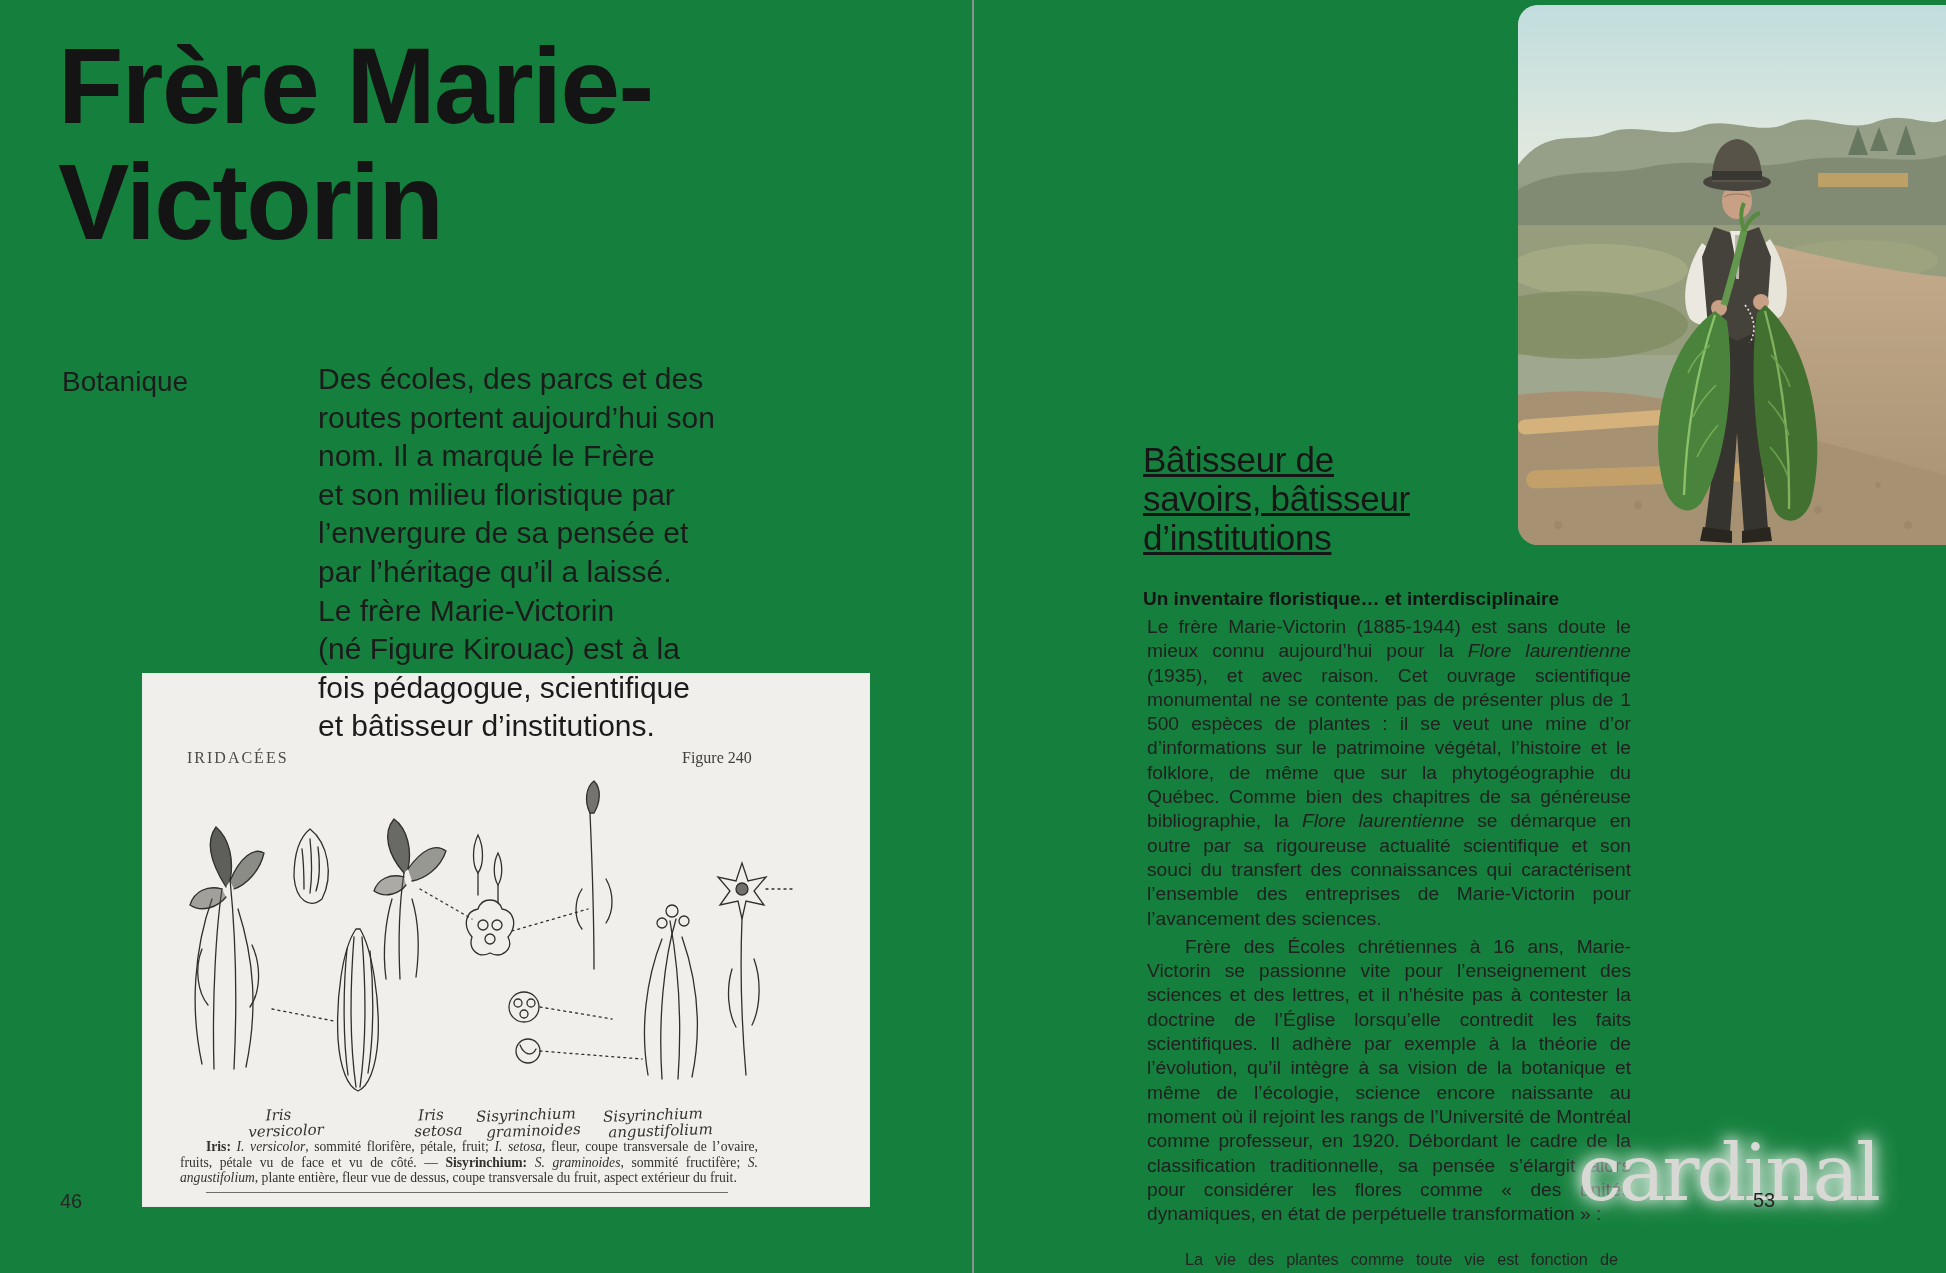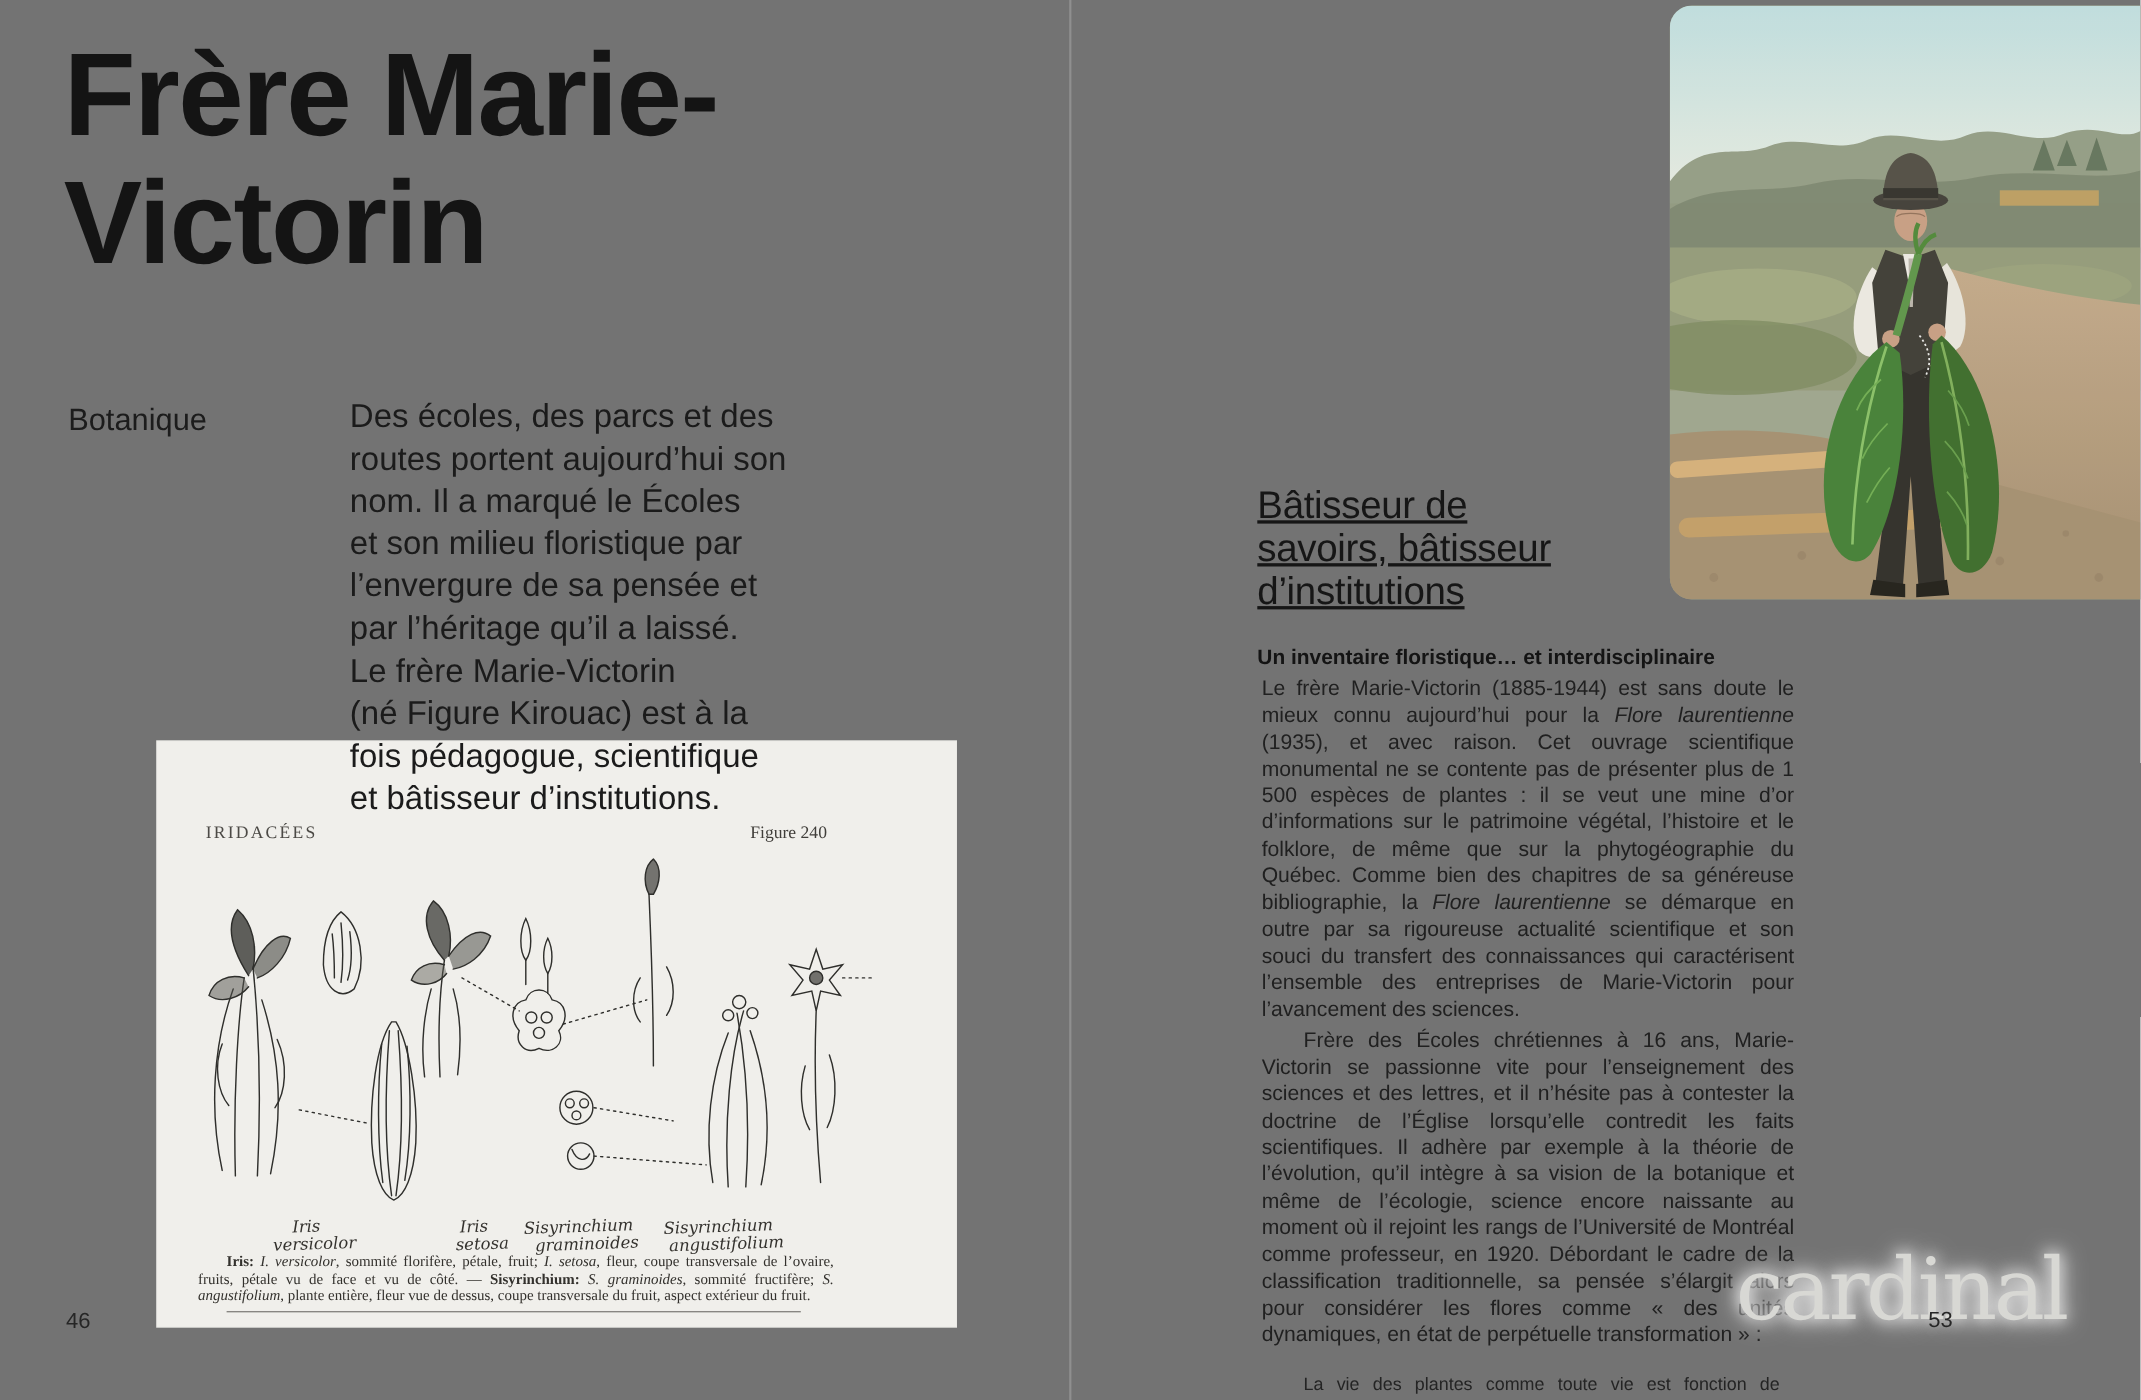--- a/index.html
+++ b/index.html
@@ -1,17 +1,17 @@
 <!DOCTYPE html>
 <html lang="fr"><head>
 <meta charset="utf-8">
 <style>
   html,body{margin:0;padding:0;background:#ffffff;}
   #spread{
-    position:relative;width:1946px;height:1273px;background:#737373;overflow:hidden;
+    position:relative;width:1946px;height:1273px;background:#15803d;overflow:hidden;
     font-family:"Liberation Sans",sans-serif;color:#1c1c1c;
   }
   
   .title{position:absolute;left:58px;top:28px;font-size:107px;line-height:116px;
     font-weight:600;letter-spacing:-1.5px;color:#141414;}
   .category{position:absolute;left:62px;top:366px;font-size:28px;font-weight:500;color:#1c1c1c;}
   .intro{position:absolute;left:318px;top:360px;font-size:30px;line-height:38.6px;
     font-weight:500;color:#1b1b1b;z-index:3;}
   .plate{position:absolute;left:142px;top:673px;width:728px;height:534px;
     background:#f0efeb;z-index:1;box-shadow:0 0 0 1px rgba(0,0,0,0.02) inset;}
@@ -56,21 +56,21 @@
   <div class="title">
     <div>Frère Marie-</div>
     <div>Victorin</div>
   </div>
 
   <div class="category">Botanique</div>
 
   <div class="intro">
     <div>Des écoles, des parcs et des</div>
     <div>routes portent aujourd’hui son</div>
-    <div>nom. Il a marqué le Écoles</div>
+    <div>nom. Il a marqué le Frère</div>
     <div>et son milieu floristique par</div>
     <div>l’envergure de sa pensée et</div>
     <div>par l’héritage qu’il a laissé.</div>
     <div>Le frère Marie-Victorin</div>
     <div>(né Figure Kirouac) est à la</div>
     <div>fois pédagogue, scientifique</div>
     <div>et bâtisseur d’institutions.</div>
   </div>
 
   <div class="plate">

